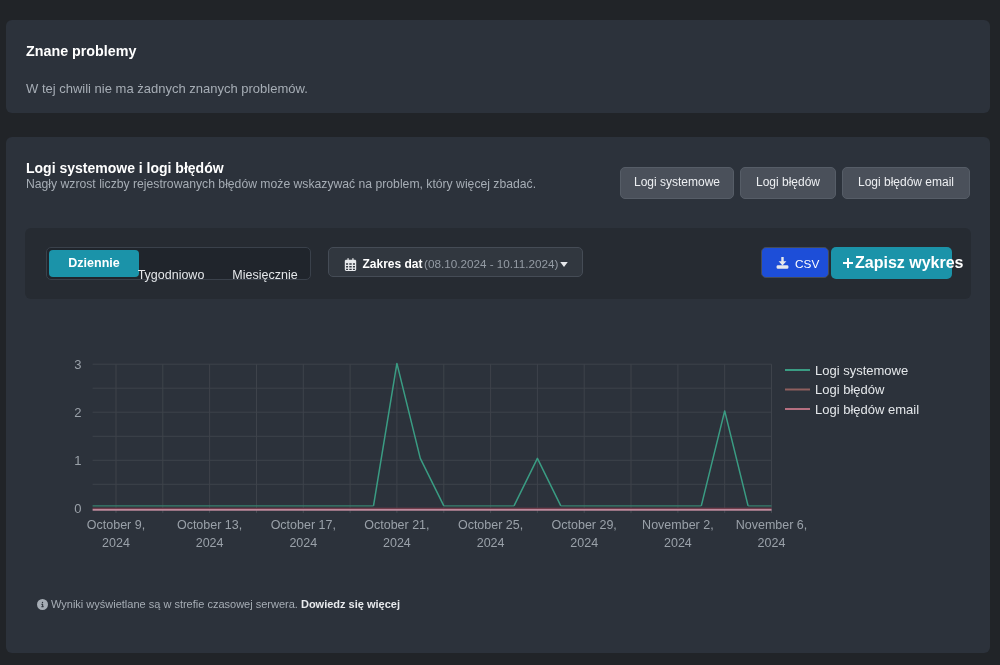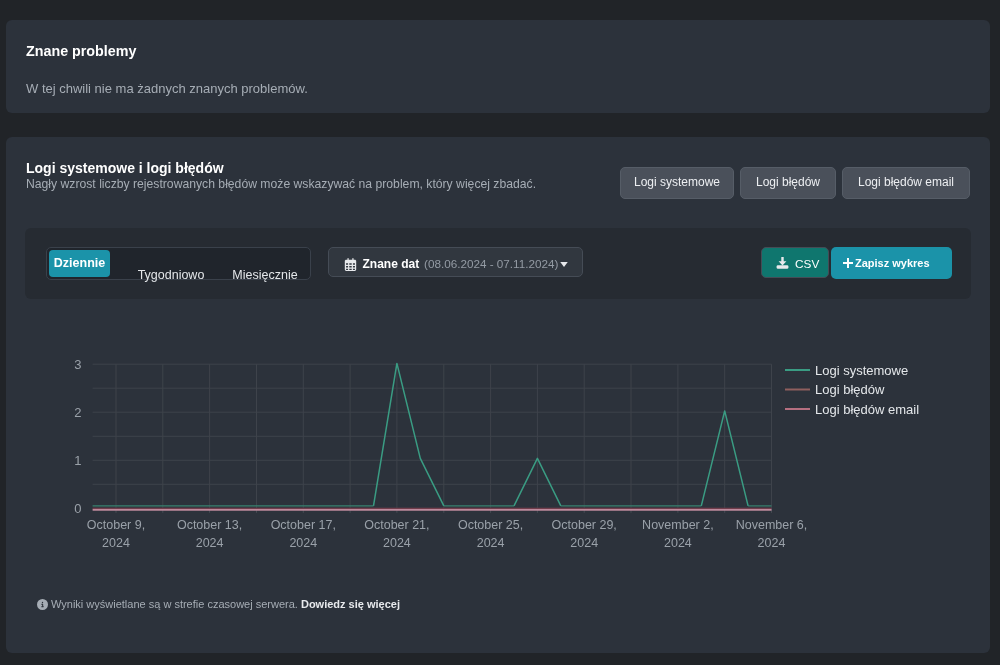--- a/index.html
+++ b/index.html
@@ -10,30 +10,30 @@
   #card2 { left:6px; top:137px; width:984px; height:516px; }
   .abs { position:absolute; }
   .h1 { font-size:14.3px; font-weight:bold; color:#fff; line-height:1; white-space:nowrap; }
   .muted { color:#a6adb5; font-size:12.8px; line-height:1; white-space:nowrap; }
   .btn-gray { position:absolute; top:30px; height:32px; background:#4a505a; border:1px solid #565d67;
     border-radius:5px; color:#edeff2; font-size:12px; text-align:center; line-height:29px; }
   .band { position:absolute; left:19px; top:91px; width:946px; height:71px;
     background:#262b32; border-radius:6px; }
   .seg { position:absolute; left:21px; top:19px; width:265px; height:33px;
     background:#20252c; border:1px solid #3a414b; border-radius:5px; }
-  .seg .on { position:absolute; left:2px; top:2px; width:61px; height:27px;
+  .seg .on { position:absolute; left:2px; top:2px; width:90px; height:27px;
     background:#1b93a9; border-radius:4px; color:#fff; font-weight:bold;
     font-size:12.5px; text-align:center; line-height:27px; }
   .seg .off { position:absolute; top:12px; height:31px; color:#e4e7ea; font-size:12.5px;
     text-align:center; line-height:31px; }
   .datebtn { position:absolute; left:303px; top:19px; width:255px; height:30px;
     background:#31373f; border:1px solid #454c56; border-radius:5px;
     color:#fff; font-size:12.5px; white-space:nowrap; }
   .csvbtn { position:absolute; left:736px; top:19px; width:68px; height:31px;
-    background:#0f766e; border:1px solid #454c56; border-radius:5px;
+    background:#1d4ed8; border:1px solid #454c56; border-radius:5px;
     color:#fff; font-size:13px; white-space:nowrap; }
   .savebtn { position:absolute; left:806px; top:19px; width:121px; height:32px;
     background:#1b93a9; border-radius:5px; color:#fff; font-weight:bold;
     font-size:12.5px; text-align:center; line-height:32px; white-space:nowrap; }
 </style>
 </head>
 <body>
   <div class="card" id="card1">
     <div class="abs h1" style="left:20px; top:24px;">Znane problemy</div>
     <div class="abs muted" style="left:20px; top:62px; font-size:13px;">W tej chwili nie ma żadnych znanych problemów.</div>
@@ -50,38 +50,38 @@
     <div class="band">
       <div class="seg">
         <div class="on">Dziennie</div>
         <div class="off" style="left:77px; width:94px;">Tygodniowo</div>
         <div class="off" style="left:172px; width:92px;">Miesięcznie</div>
       </div>
       <div class="datebtn">
         <svg class="abs" style="left:15px; top:10px;" width="13" height="13" viewBox="0 0 448 512" fill="#e7e9ec">
           <path d="M152 24c0-13.3-10.7-24-24-24S104 10.7 104 24l0 40L56 64C25.1 64 0 89.1 0 120l0 40 0 48L0 456c0 30.9 25.1 56 56 56l336 0c30.9 0 56-25.1 56-56l0-248 0-48 0-40c0-30.9-25.1-56-56-56l-48 0 0-40c0-13.3-10.7-24-24-24s-24 10.7-24 24l0 40L152 64l0-40zM48 208l80 0 0 56-80 0 0-56zm0 104l80 0 0 64-80 0 0-64zm128 0l96 0 0 64-96 0 0-64zm144 0l80 0 0 64-80 0 0-64zm80-48l-80 0 0-56 80 0 0 56zm0 160l0 40c0 4.4-3.6 8-8 8l-72 0 0-48 80 0zm-128 0l0 48-96 0 0-48 96 0zm-144 0l0 48-72 0c-4.4 0-8-3.6-8-8l0-40 80 0zM272 264l-96 0 0-56 96 0 0 56z"></path>
         </svg>
-        <span class="abs" style="left:33.5px; top:8.5px; font-weight:bold; font-size:12px;">Znane dat</span>
-        <span class="abs" style="left:95px; top:9px; color:#949ba4; font-size:11.7px;">(08.06.2024 - 07.11.2024)</span>
+        <span class="abs" style="left:33.5px; top:8.5px; font-weight:bold; font-size:12px;">Zakres dat</span>
+        <span class="abs" style="left:95px; top:9px; color:#949ba4; font-size:11.7px;">(08.10.2024 - 10.11.2024)</span>
         <svg class="abs" style="left:231px; top:14px;" width="8" height="5" viewBox="0 0 9 6" fill="#e7e9ec">
           <path d="M0 0h9L4.5 6z"></path>
         </svg>
       </div>
       <div class="csvbtn">
         <svg class="abs" style="left:14px; top:9px;" width="13" height="12" viewBox="0 0 13 12" fill="#e7e9ec">
           <path d="M5.3 0h2.4v4.2h2.7L6.5 8.6 2.6 4.2h2.7z"></path>
           <rect x="0.6" y="8.2" width="11.8" height="3.6" rx="1.3"></rect>
         </svg>
         <span class="abs" style="left:33px; top:8.5px; font-size:11.8px;">CSV</span>
       </div>
       <div class="savebtn">
         <svg class="abs" style="left:12px; top:11px;" width="10" height="10" viewBox="0 0 11 11" fill="#fff">
           <path d="M4.4 0h2.2v4.4H11v2.2H6.6V11H4.4V6.6H0V4.4h4.4z"></path>
         </svg>
-        <span class="abs" style="left:24px; top:0; font-size:11px;">Zapisz wykres</span>
+        <span class="abs" style="left:24px; top:0; font-size:16px;">Zapisz wykres</span>
       </div>
     </div>
 
     <svg class="abs" style="left:0; top:203px;" width="984" height="230" viewBox="0 0 984 230">
       <line x1="86.6" y1="24.2" x2="765.5" y2="24.2" stroke="#3e434b" stroke-width="1"></line>
       <line x1="86.6" y1="48.2" x2="765.5" y2="48.2" stroke="#3e434b" stroke-width="1"></line>
       <line x1="86.6" y1="72.2" x2="765.5" y2="72.2" stroke="#3e434b" stroke-width="1"></line>
       <line x1="86.6" y1="96.3" x2="765.5" y2="96.3" stroke="#3e434b" stroke-width="1"></line>
       <line x1="86.6" y1="120.3" x2="765.5" y2="120.3" stroke="#3e434b" stroke-width="1"></line>
       <line x1="86.6" y1="144.3" x2="765.5" y2="144.3" stroke="#3e434b" stroke-width="1"></line>

